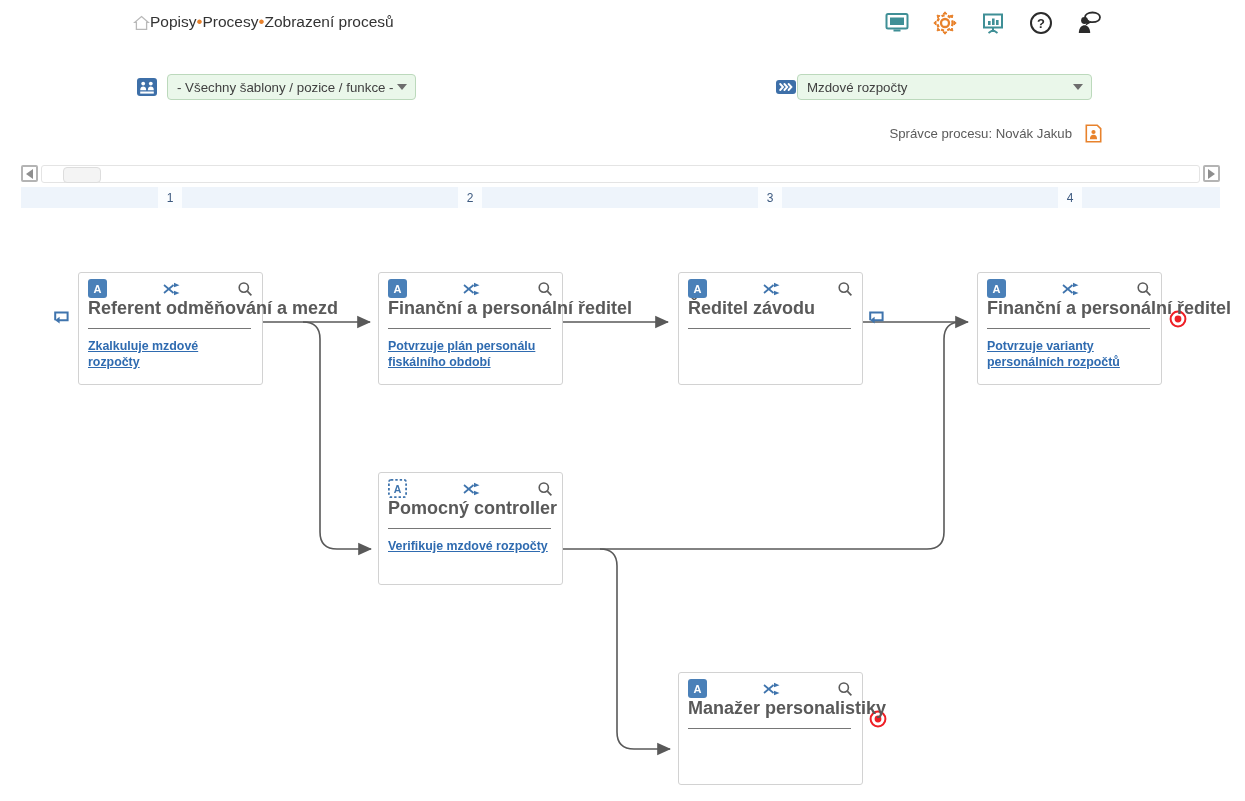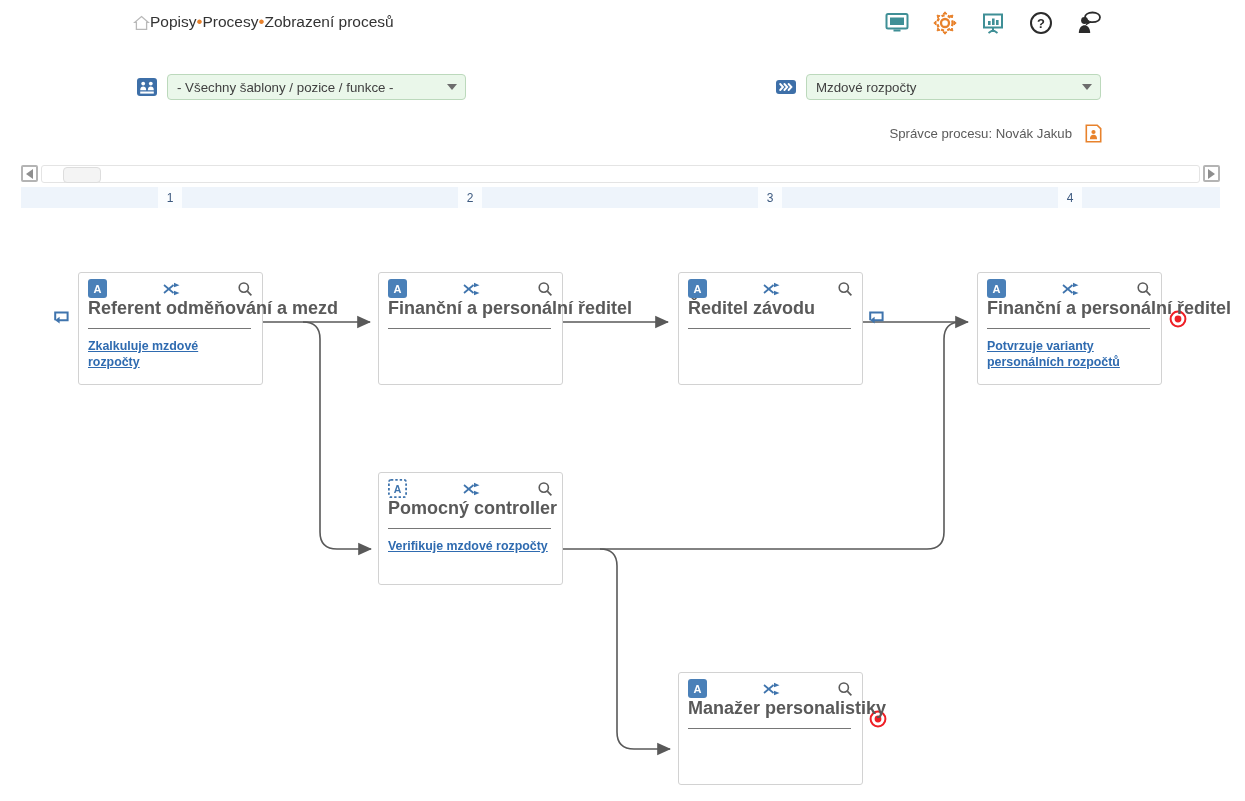--- a/index.html
+++ b/index.html
@@ -24,29 +24,29 @@
   .bc-current { color: #333; }
 
   .top-icons {
     position: absolute; right: 143px; top: 10px;
     display: flex; align-items: center; gap: 22px;
   }
   .top-icons .ic { width: 26px; height: 26px; display: block; cursor: pointer; }
 
   
   .filter-left { position: absolute; left: 136px; top: 74px; display: flex; align-items: center; gap: 9px; }
-  .filter-right { position: absolute; left: 775px; top: 74px; display: flex; align-items: center; gap: 9px; }
+  .filter-right { position: absolute; left: 775px; top: 74px; display: flex; align-items: center; }
   .filter-badge { width: 22px; height: 22px; display: block; }
   .select {
     height: 26px; border: 1px solid #bcd9bc; border-radius: 4px;
     background: #eaf7ea; display: flex; align-items: center;
     padding: 0 0 0 9px; font-size: 13.3px; color: #404040; position: relative;
     cursor: pointer;
   }
-  .select.w1 { width: 299px; }
+  .select.w1 { width: 249px; }
   .select.w2 { width: 295px; }
   .select .caret {
     position: absolute; right: 8px; top: 50%; transform: translateY(-50%);
     width: 0; height: 0; border-left: 5px solid transparent; border-right: 5px solid transparent;
     border-top: 6px solid #6d6d6d;
   }
 
   .owner {
     position: absolute; right: 143px; top: 124px;
     display: flex; align-items: center; gap: 13px;
@@ -346,20 +346,21 @@
         </span>
         <span class="find-icon">
           <svg viewBox="0 0 16 16" width="16" height="16">
               <circle cx="6.8" cy="6.6" r="4.6" fill="none" stroke="#5b5b5b" stroke-width="1.6"></circle>
               <path d="M10.3 10.2 L14.4 14.3" stroke="#5b5b5b" stroke-width="1.7"></path>
             </svg>
         </span>
       </div>
       <div class="node-role">Finanční a personální ředitel</div>
       <div class="node-rule"></div>
+      <div class="node-act"><a>Potvrzuje plán personálu fiskálního období</a></div>
     </div>
 
     <div class="node" style="left:678px; top:64px; width:185px; height:113px;">
       <div class="node-head">
         <span class="role-badge">
           <svg viewBox="0 0 19 19" width="19" height="19">
               <text x="9.5" y="14" font-size="11" font-family="Liberation Sans, sans-serif" font-weight="bold" text-anchor="middle" fill="#ffffff">A</text>
             </svg>
         </span>
         <span class="swap-icon">

